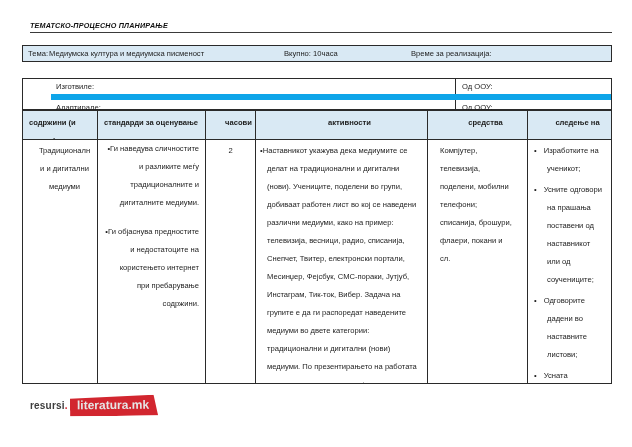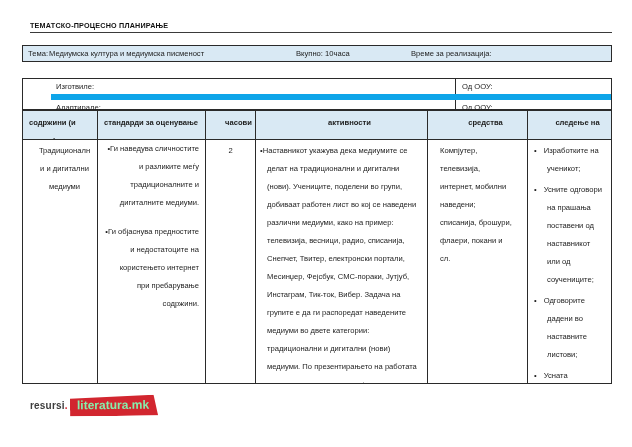--- a/index.html
+++ b/index.html
@@ -5,21 +5,21 @@
   * { margin:0; padding:0; box-sizing:border-box; }
   html,body { background:#ffffff; }
   .page {
     position:relative; width:632px; height:447px; background:#ffffff;
     font-family:"Liberation Sans", sans-serif; color:#1c1c1c; overflow:hidden;
   }
 
   
   .doc-title {
     position:absolute; left:30px; top:21px;
-    font-size:7.2px; font-weight:bold; letter-spacing:.2px; color:#111;
+    font-size:7.2px; font-weight:bold; letter-spacing:.2px; color:#111;font-style:italic;
   }
   .title-rule {
     position:absolute; left:30px; top:32px; width:582px; height:0;
     border-top:1.4px solid #3a3a3a;
   }
 
   
   .blk { position:absolute; left:22px; width:590px; border:1.3px solid #2a2a2a; background:#fff; }
   .blk-a { top:45px; }
   .blk-b { top:78px;padding-left:28px; }
@@ -67,38 +67,38 @@
   .cell-monitor { padding:2px 6px 0 6px; }
   .cell-monitor li { padding-left:13px; text-indent:-13px; margin-bottom:3px; }
   .cell-monitor li::before { content:"•"; letter-spacing:7px; }
 
   
   .logo { position:absolute; left:30px; top:395px; display:flex; align-items:center; }
   .logo-resursi { font-size:10px; font-weight:bold; color:#3d3d3d; letter-spacing:.2px; }
   .logo-dot { color:#d2262f; }
   .logo-banner {
     display:inline-block; margin-left:2px; padding:3px 9px 4px 7px;
-    background:#d2262f; color:#86efac; font-size:12px; font-weight:bold;
+    background:#d2262f; color:#e5e5e5; font-size:12px; font-weight:bold;
     clip-path:polygon(0% 16%, 95% 0%, 100% 100%, 0% 100%);
     transform:rotate(-0.5deg);
   }
 </style>
 </head>
 <body>
 
 <div class="page">
 
   <div class="doc-title">ТЕМАТСКО-ПРОЦЕСНО ПЛАНИРАЊЕ</div>
   <div class="title-rule"></div>
 
   <div class="blk blk-a">
     <div class="info-row fill-blue">
       <span class="pos" style="left:5px">Тема:</span>
       <span class="pos" style="left:26px">Медиумска култура и медиумска писменост</span>
-      <span class="pos" style="left:273px"><span>Вкупно:</span> <span>10часа</span></span>
+      <span class="pos" style="left:261px"><span>Вкупно:</span> <span>10часа</span></span>
       <span class="pos" style="left:388px">Време за реализација:</span>
     </div>
   </div>
 
   <div class="blk blk-b">
     <div class="split-row">
       <div class="split-left">Изготвиле:</div>
       <div class="split-right">Од ООУ:</div>
     </div>
     <div class="split-row">
@@ -125,21 +125,21 @@
     </div>
 
     <div class="cell bcell cell-hours">2</div>
 
     <div class="cell bcell cell-activity">
       <ul class="blist">
         <li>Наставникот укажува дека медиумите се делат на традиционални и дигитални (нови). Учениците, поделени во групи, добиваат работен лист во кој се наведени различни медиуми, како на пример: телевизија, весници, радио, списанија, Снепчет, Твитер, електронски портали, Месинџер, Фејсбук, СМС-пораки, Јутјуб, Инстаграм, Тик-ток, Вибер. Задача на групите е да ги распоредат наведените медиуми во двете категории: традиционални и дигитални (нови) медиуми. По презентирањето на работата на групите се води дискусија за тоа што е заедничко за медиумите што се групирани во едната категорија, а што за тие во другата, по што се разликуваат двете категории на медиуми и што е заедничко за сите медиуми. На крајот се констатира дека сите медиуми се канали за комуникација преку кои се</li>
       </ul>
     </div>
 
-    <div class="cell bcell cell-resources">Компјутер, телевизија, интернет, мобилни наведени; списанија, брошури, флаери, покани и сл.</div>
+    <div class="cell bcell cell-resources">Компјутер, телевизија, поделени, мобилни телефони; списанија, брошури, флаери, покани и сл.</div>
 
     <div class="cell bcell cell-monitor">
       <ul class="blist">
         <li>Изработките на ученикот;</li>
         <li>Усните одговори на прашања поставени од наставникот или од соучениците;</li>
         <li>Одговорите дадени во наставните листови;</li>
         <li>Усната презентација</li>
         <li>Практична примена при користење на медиуми;</li>
         <li>Домашните задачи.</li>
       </ul>

